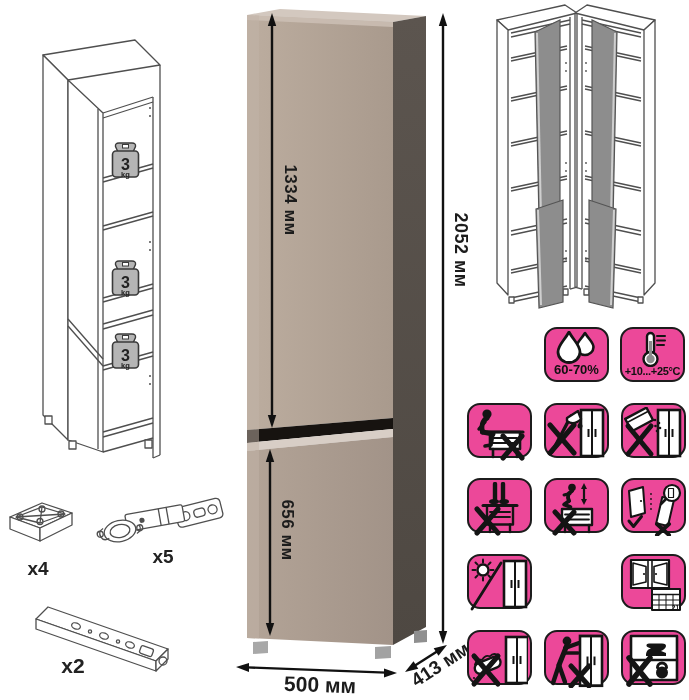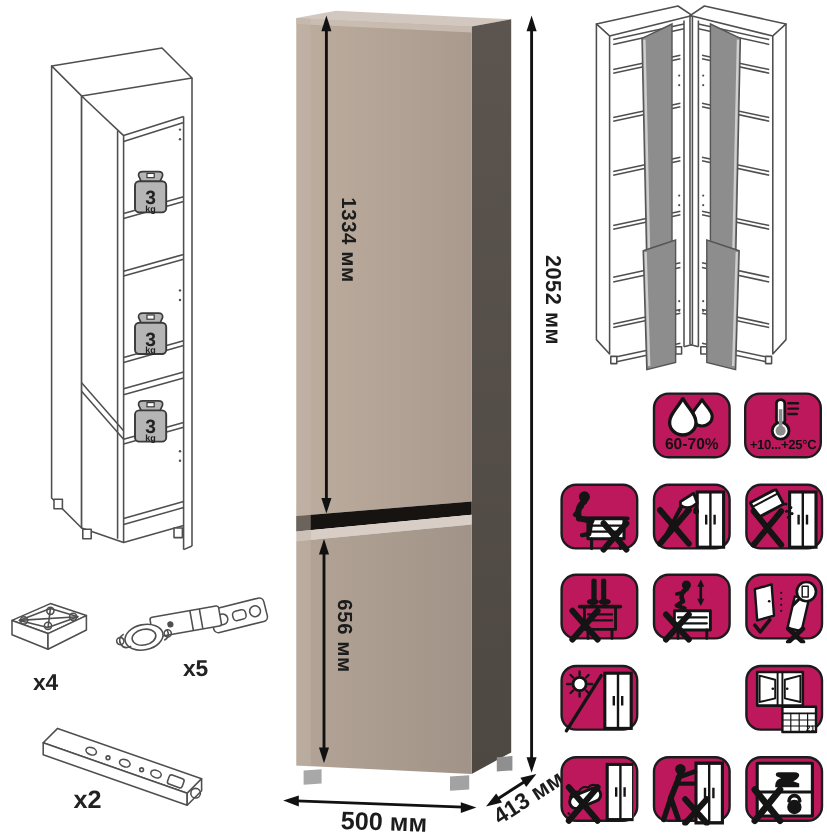--- a/index.html
+++ b/index.html
@@ -1,19 +1,19 @@
 <!DOCTYPE html>
 <html><head>
 <meta charset="utf-8">
 <style>
   html,body{margin:0;padding:0;background:#fff;}
   #stage{position:relative;width:689px;height:700px;background:#ffffff;overflow:hidden;
          font-family:"Liberation Sans", sans-serif;}
   .abs{position:absolute;}
-  .tile{position:absolute;width:65px;height:55px;background:#be185d;border:2.5px solid #1c1c1c;
+  .tile{position:absolute;width:65px;height:55px;background:#ec4899;border:2.5px solid #1c1c1c;
         border-radius:13px;box-sizing:border-box;}
   .tile svg{position:absolute;left:1px;top:2px;}
   .tlabel{position:absolute;bottom:3px;left:0;right:0;text-align:center;font-weight:700;color:#111;}
   .hum{font-size:13px;letter-spacing:0;}
   .tmp{font-size:11px;letter-spacing:-0.3px;}
   .hwlabel{font-weight:700;fill:#222;}
   text{font-family:"Liberation Sans", sans-serif;}
   .dim{font-weight:700;fill:#1c1c1c;}
   .ln{stroke:#4f4f4f;stroke-width:1.3;fill:#fff;stroke-linejoin:round;}
   .lnn{stroke:#4f4f4f;stroke-width:1.3;fill:none;stroke-linejoin:round;}

